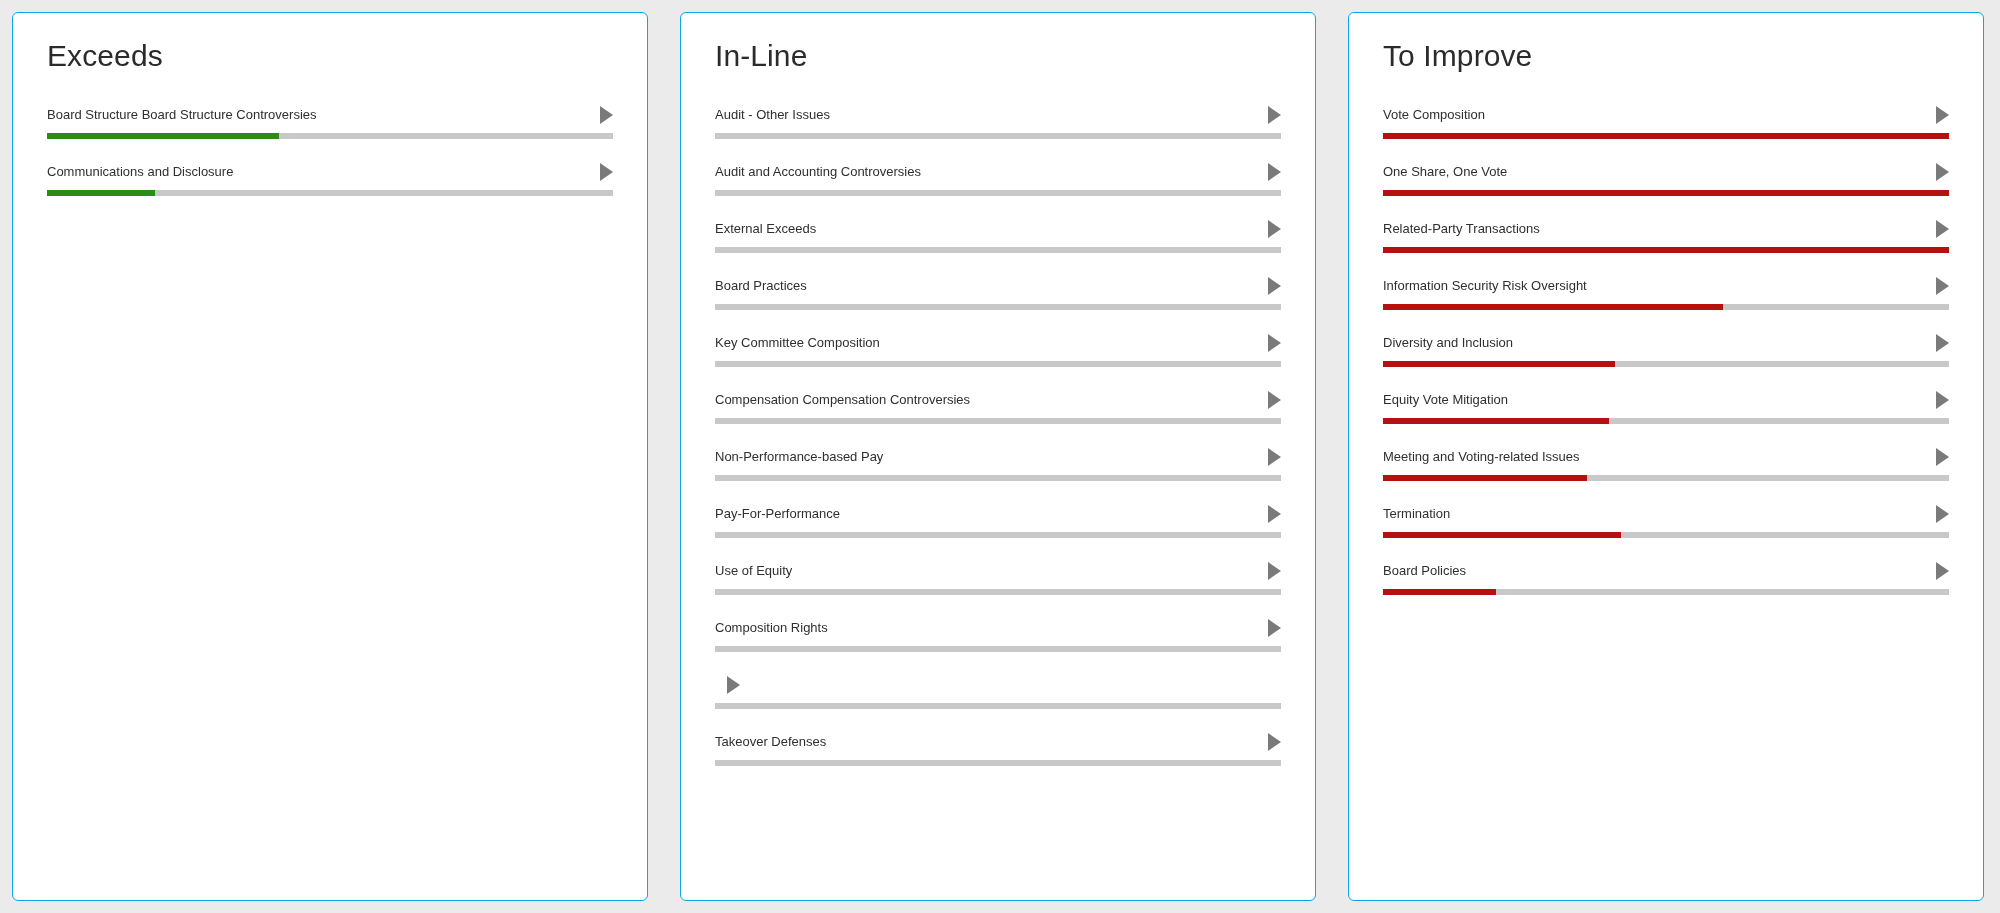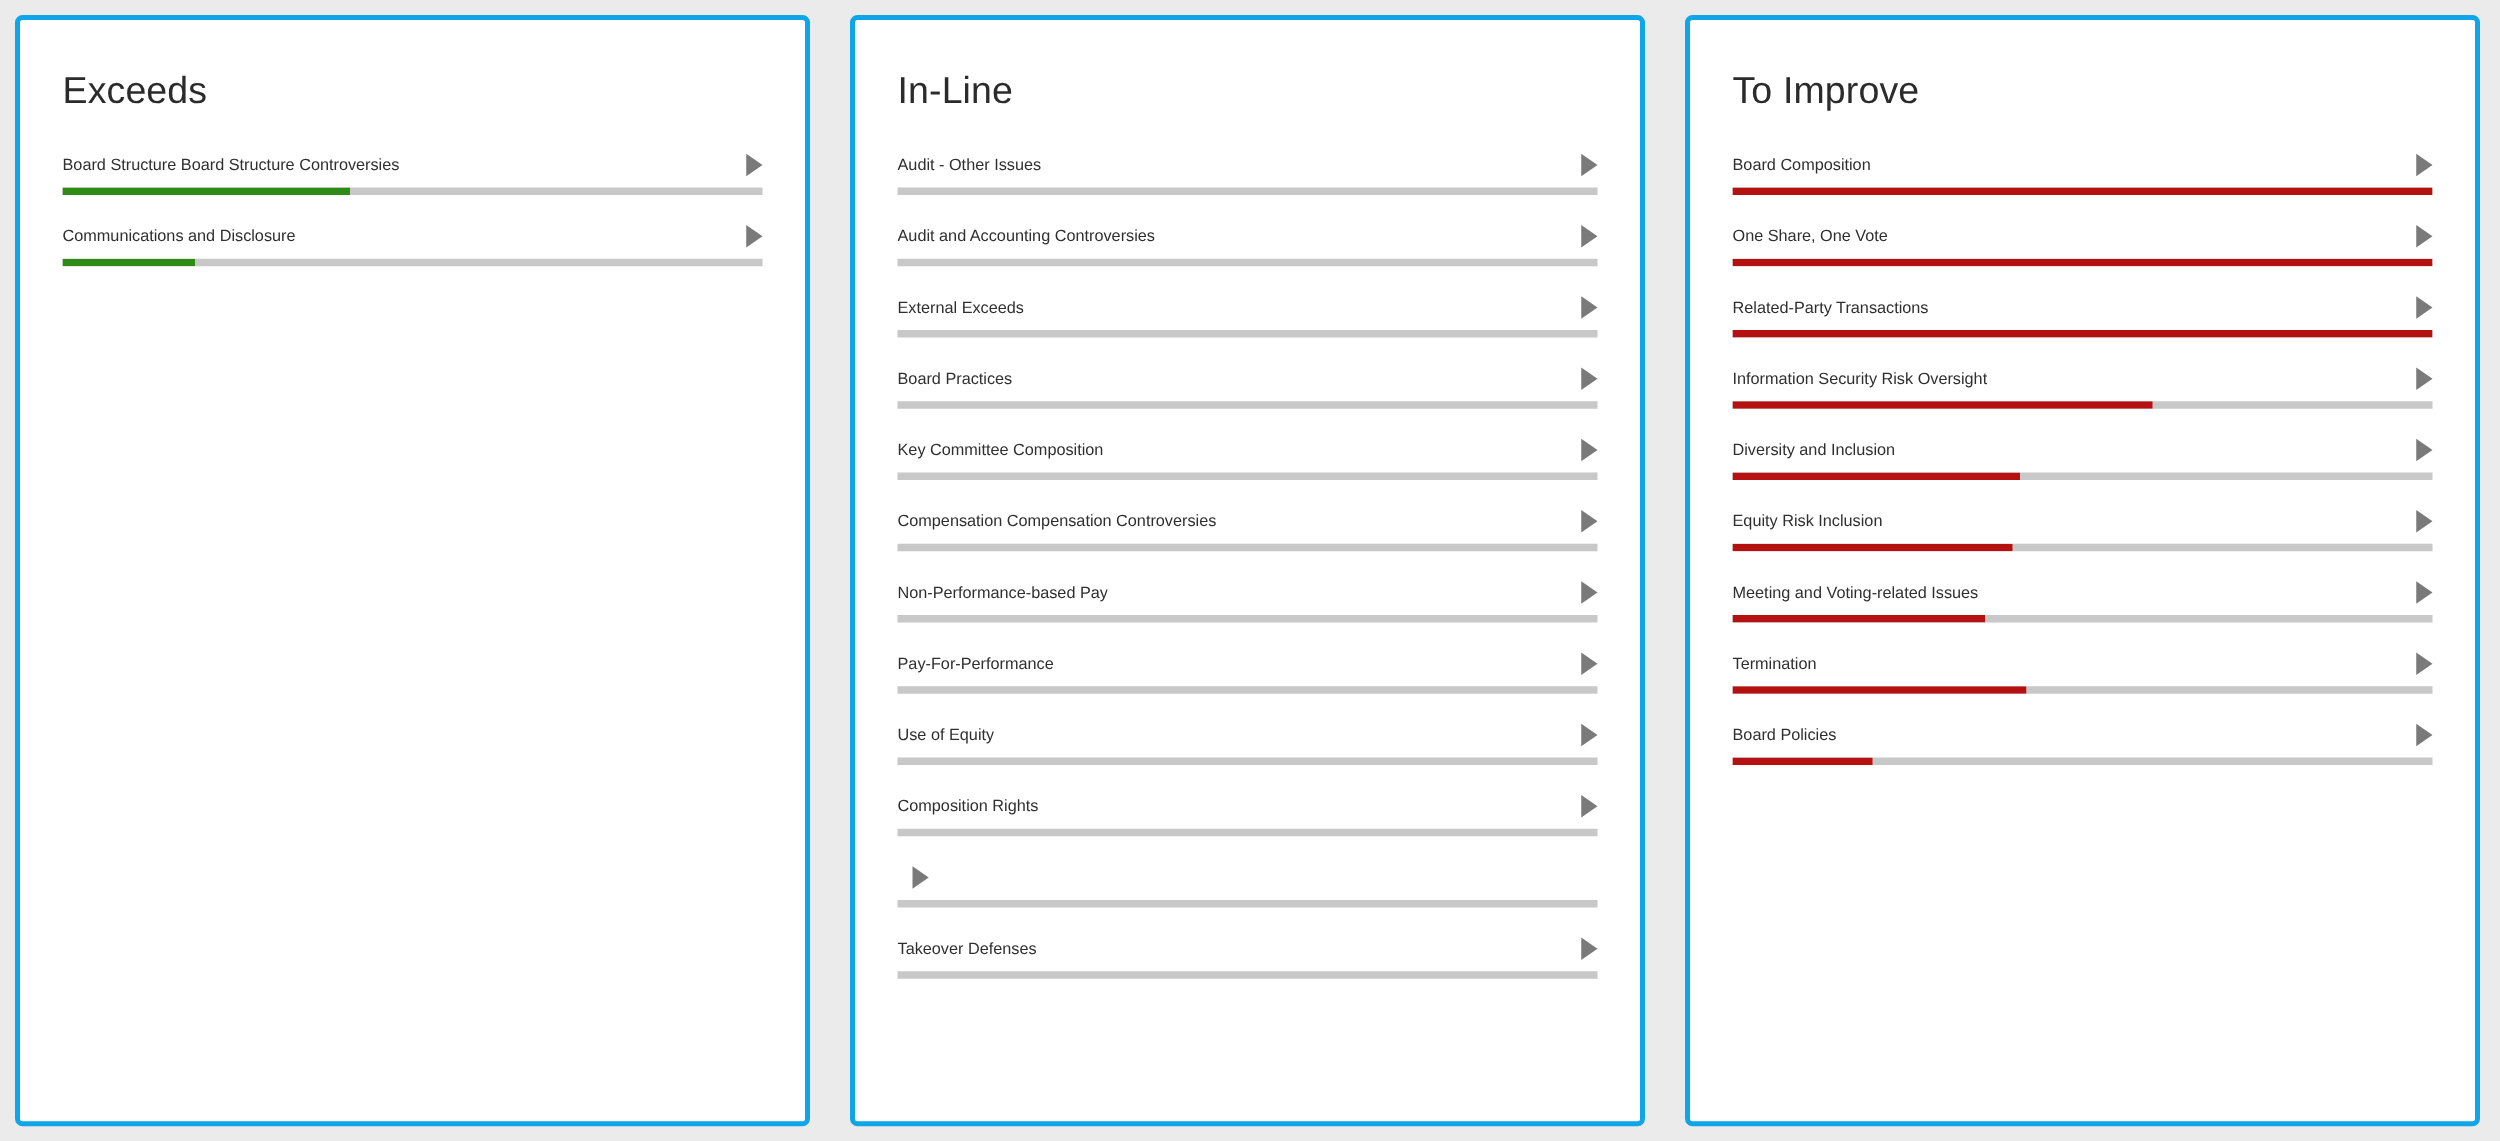--- a/index.html
+++ b/index.html
@@ -20,26 +20,26 @@
     display: flex;
     gap: 32px;
     padding: 12px 12px;
     box-sizing: border-box;
     height: 913px;
     align-items: flex-start;
   }
 
   .card {
     background: #ffffff;
-    border: 4px solid #0ea5e9;
+    border: 1px solid #0ea5e9;
     border-radius: 6px;
     box-sizing: border-box;
     width: 636px;
     height: 889px;
-    padding: 34px 34px 26px 34px;
+    padding: 20px 34px 26px 34px;
     display: flex;
     flex-direction: column;
   }
 
   .card-title {
     font-size: 30px;
     font-weight: 400;
     color: #2b2b2b;
     letter-spacing: 0.1px;
     margin: 6px 0 34px 0;
@@ -247,21 +247,21 @@
             <div class="bar-fill none" style="width: 0%;"></div>
           </div>
         </div>
       </div>
     </div>
     <div class="card">
       <div class="card-title">To Improve</div>
       <div class="rows">
         <div class="row">
           <div class="row-head">
-            <span class="row-label">Board Composition</span>
+            <span class="row-label">Vote Composition</span>
             <span class="caret"></span>
           </div>
           <div class="bar-track">
             <div class="bar-fill red" style="width: 100%;"></div>
           </div>
         </div>
         <div class="row">
           <div class="row-head">
             <span class="row-label">One Share, One Vote</span>
             <span class="caret"></span>
@@ -292,21 +292,21 @@
           <div class="row-head">
             <span class="row-label">Diversity and Inclusion</span>
             <span class="caret"></span>
           </div>
           <div class="bar-track">
             <div class="bar-fill red" style="width: 41%;"></div>
           </div>
         </div>
         <div class="row">
           <div class="row-head">
-            <span class="row-label">Equity Risk Inclusion</span>
+            <span class="row-label">Equity Vote Mitigation</span>
             <span class="caret"></span>
           </div>
           <div class="bar-track">
             <div class="bar-fill red" style="width: 40%;"></div>
           </div>
         </div>
         <div class="row">
           <div class="row-head">
             <span class="row-label">Meeting and Voting-related Issues</span>
             <span class="caret"></span>

